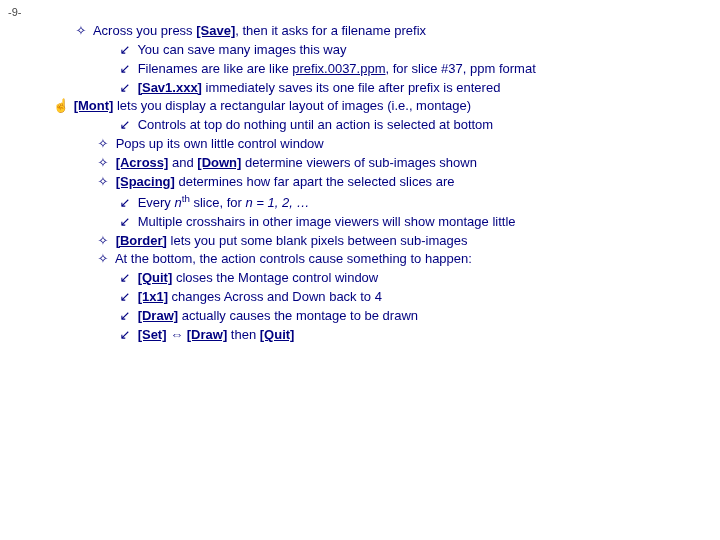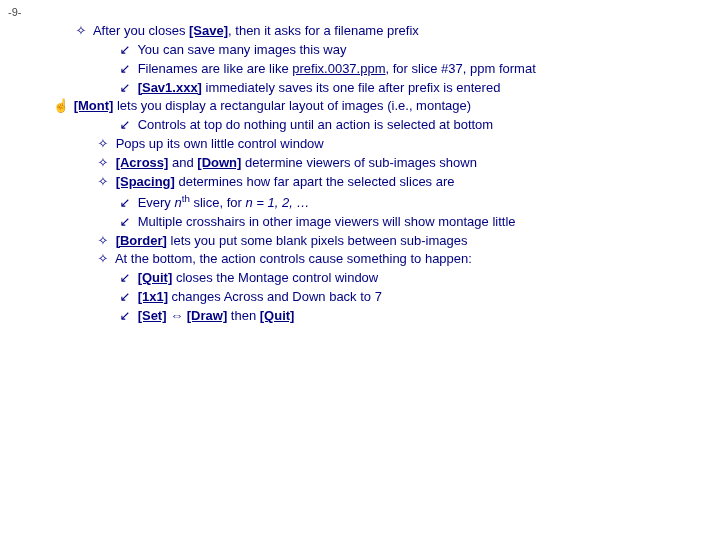--- a/index.html
+++ b/index.html
@@ -45,21 +45,21 @@
 </style>
 </head>
 <body>
 
 <div class="page-number">-9-</div>
 
 <div class="content">
 
   <div class="row">
     <span class="bullet b-diam0">✧</span>
-    <span><span>After you closes</span> <span class="ubtn">[Save]</span><span>, then it asks for a filename prefix</span></span>
+    <span><span>Across you press</span> <span class="ubtn">[Save]</span><span>, then it asks for a filename prefix</span></span>
   </div>
 
 
   <div class="row">
     <span class="bullet b-arr">↙</span>
     <span> You can save many images this way</span>
   </div>
 
   <div class="row">
     <span class="bullet b-arr">↙</span>
@@ -117,22 +117,26 @@
     <span>At the bottom, the action controls cause something to happen:</span>
   </div>
 
   <div class="row">
     <span class="bullet b-arr">↙</span>
     <span><span class="ubtn">[Quit]</span> <span>closes the Montage control window</span></span>
   </div>
 
   <div class="row">
     <span class="bullet b-arr">↙</span>
-    <span><span class="ubtn">[1x1]</span> <span>changes Across and Down back to 7</span></span>
+    <span><span class="ubtn">[1x1]</span> <span>changes Across and Down back to 4</span></span>
   </div>
 
+  <div class="row">
+    <span class="bullet b-arr">↙</span>
+    <span><span class="ubtn">[Draw]</span> <span>actually causes the montage to be drawn</span></span>
+  </div>
 
   <div class="row">
     <span class="bullet b-arr">↙</span>
     <span><span class="ubtn">[Set]</span> <span class="dblarrow">⇔</span> <span class="ubtn">[Draw]</span> <span>then</span> <span class="ubtn">[Quit]</span></span>
   </div>
 
 </div>
 
 </body></html>

